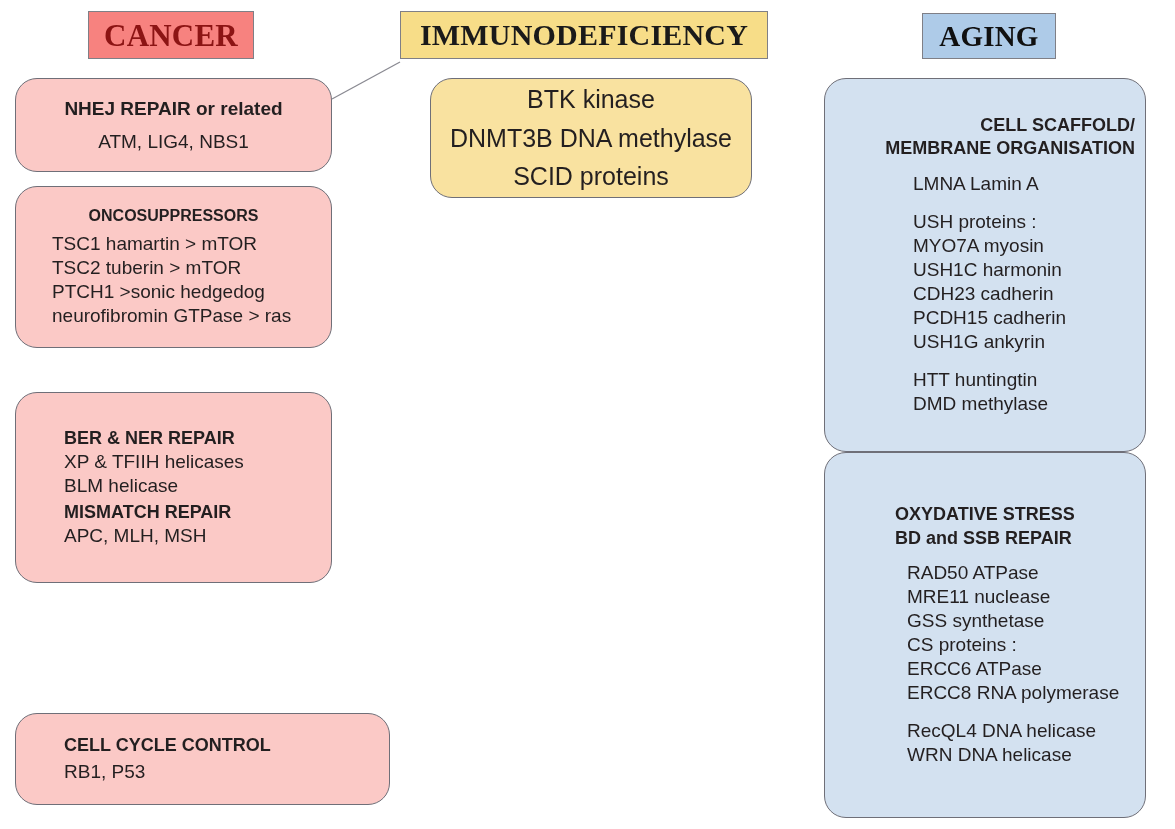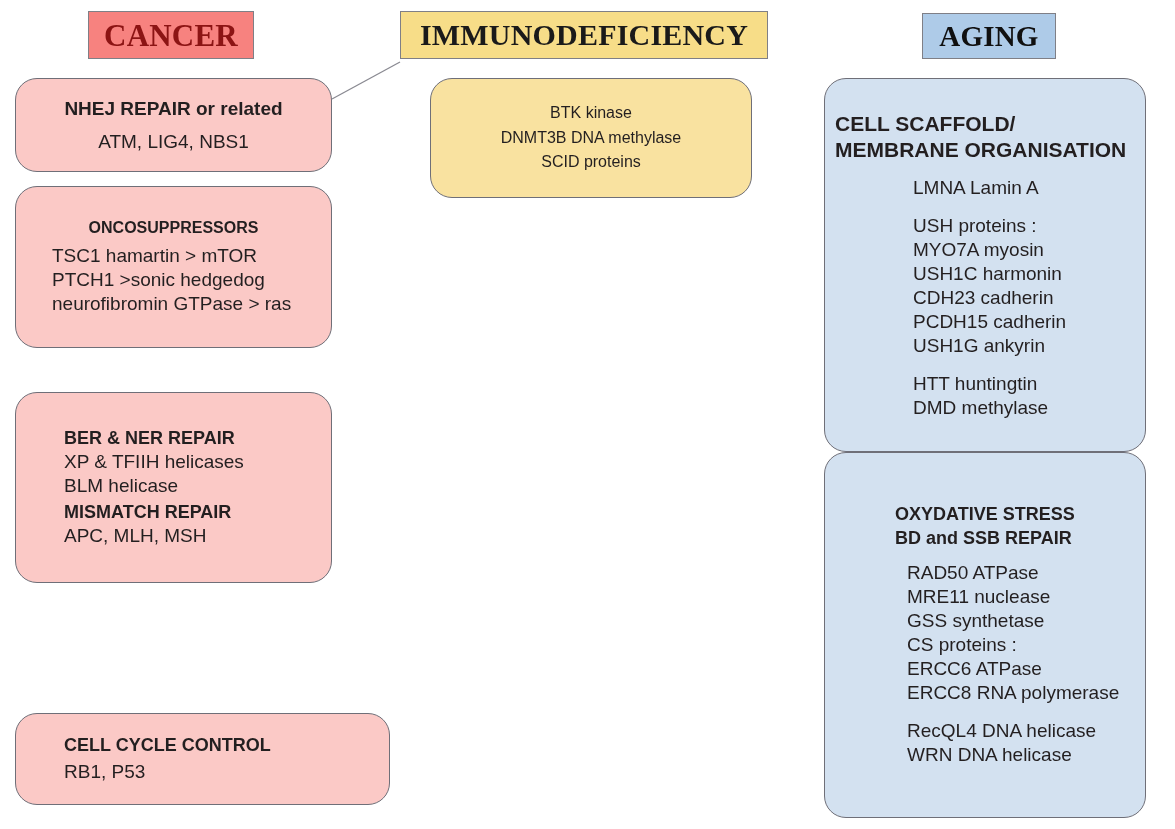--- a/index.html
+++ b/index.html
@@ -85,24 +85,24 @@
 
   .c-hr{left:15px;top:597px;width:317px;height:93px;}
   .c-hr .ttl{font-size:18px;padding-left:38px;margin-bottom:3px;}
   .c-hr .ln{font-size:19px;padding-left:38px;}
 
   .c-ccc{left:15px;top:713px;width:375px;height:92px;}
   .c-ccc .ttl{font-size:18px;padding-left:38px;margin-bottom:3px;}
   .c-ccc .ln{font-size:19px;padding-left:38px;}
 
   .c-immuno{left:430px;top:78px;width:322px;height:120px;align-items:center;}
-  .c-immuno .ln{font-size:16px;line-height:1.55;}
+  .c-immuno .ln{font-size:25px;line-height:1.55;}
 
   .c-scaffold{left:824px;top:78px;width:322px;height:374px;}
-  .c-scaffold .ttl{font-size:21px;text-align:left;line-height:1.25;}
+  .c-scaffold .ttl{font-size:18px;text-align:right;line-height:1.25;}
   .c-scaffold .ln{font-size:19px;padding-left:78px;}
   .c-scaffold .lead{padding-left:78px;}
   .c-scaffold .top-gap{height:13px;}
 
   .c-oxid{left:824px;top:452px;width:322px;height:366px;}
   .c-oxid .ttl{font-size:18px;padding-left:60px;line-height:1.3;}
   .c-oxid .ln{font-size:19px;padding-left:72px;}
   .c-oxid .top-gap{height:11px;}
 
   
@@ -122,20 +122,21 @@
   </div>
 
   <div class="card pink c-nhej">
     <div class="ttl">NHEJ REPAIR or related</div>
     <div class="ln">ATM, LIG4, NBS1</div>
   </div>
 
   <div class="card pink c-onco">
     <div class="ttl">ONCOSUPPRESSORS</div>
     <div class="ln">TSC1 hamartin &gt; mTOR</div>
+    <div class="ln">TSC2 tuberin &gt; mTOR</div>
     <div class="ln">PTCH1 &gt;sonic hedgedog</div>
     <div class="ln">neurofibromin GTPase &gt; ras</div>
   </div>
 
   <div class="card pink c-ber">
     <div class="ttl">BER &amp; NER REPAIR</div>
     <div class="ln">XP &amp; TFIIH helicases</div>
     <div class="ln g1">BLM helicase</div>
     <div class="ttl">MISMATCH REPAIR</div>
     <div class="ln">APC, MLH, MSH</div>

